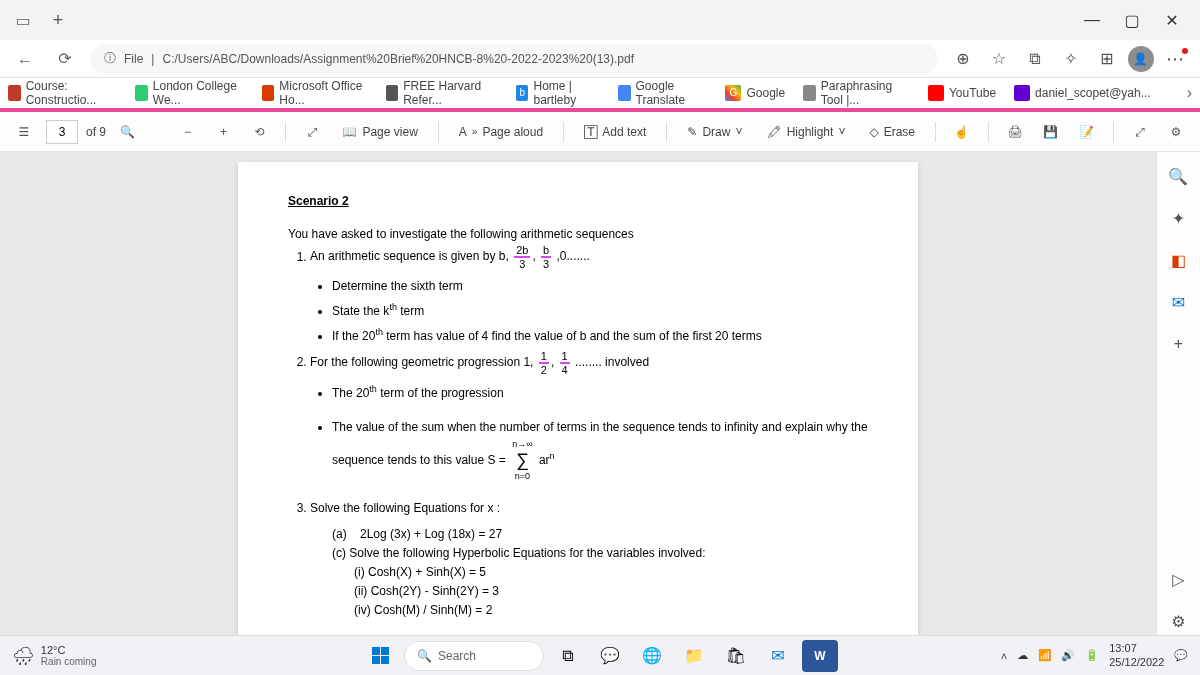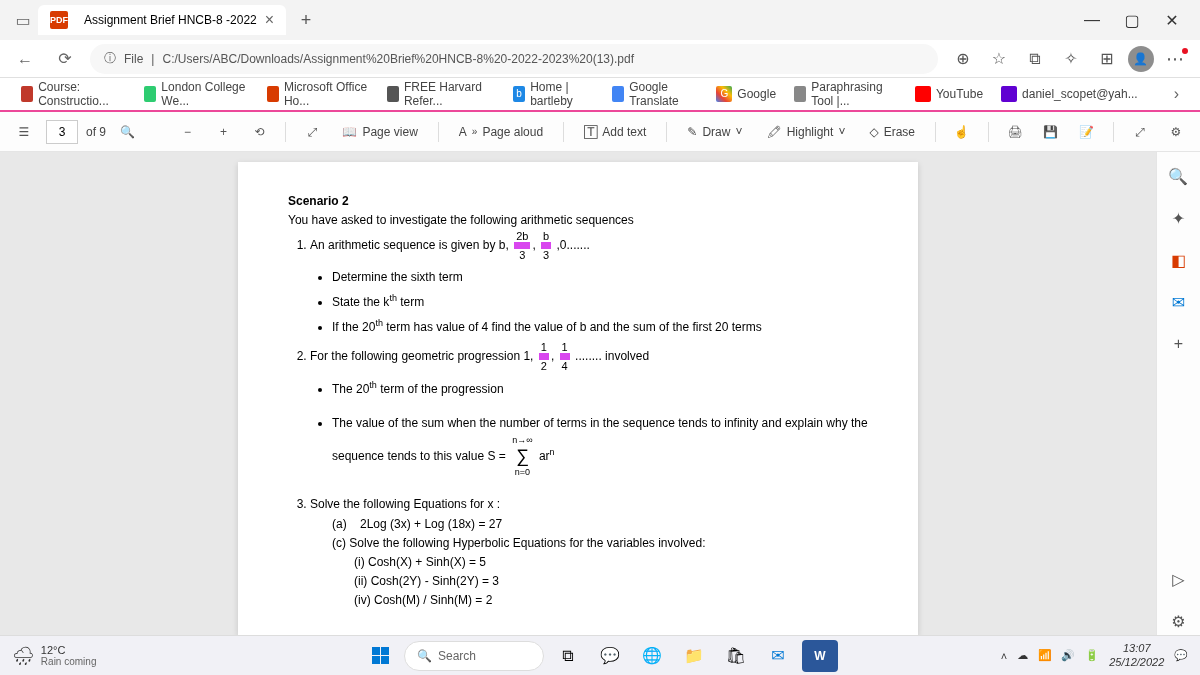--- a/index.html
+++ b/index.html
@@ -19,78 +19,73 @@
 .nav-btn { width: 30px; height: 30px; display: flex; align-items: center; justify-content: center; color: #666; border-radius: 4px; }
 .url-field { flex: 1; display: flex; align-items: center; gap: 8px; background: #f7f7f7; border-radius: 16px; padding: 4px 14px; height: 30px; font-size: 12px; color: #555; }
 .url-field .info-icon { color: #666; }
 .addr-actions { display: flex; gap: 6px; align-items: center; }
 .addr-actions .icon-btn { width: 30px; height: 30px; display: flex; align-items: center; justify-content: center; color: #555; border-radius: 4px; }
 .avatar { width: 26px; height: 26px; border-radius: 50%; background: #8e8e8e; display: flex; align-items: center; justify-content: center; color: white; font-size: 12px; }
 .menu-dots { font-size: 18px; color: #555; position: relative; }
 .menu-dots::after { content: ''; position: absolute; width: 6px; height: 6px; background: #e81123; border-radius: 50%; top: 4px; right: 2px; }
 
 
-.bookmarks { height: 34px; background: #fff; display: flex; align-items: center; padding: 0 21px; gap: 18px; border-bottom: 2px solid #ec4899; font-size: 12px; color: #444; }
+.bookmarks { height: 34px; background: #fff; display: flex; align-items: center; padding: 0 8px; gap: 18px; border-bottom: 4px solid #ec4899; font-size: 12px; color: #444; }
 .bookmark { display: flex; align-items: center; gap: 5px; }
 .bk-icon { width: 16px; height: 16px; border-radius: 2px; display: inline-block; }
 .bookmarks .spacer { flex: 1; }
 .bookmarks .chevron { color: #666; font-size: 16px; }
 
 
 .pdftoolbar { height: 40px; background: #fdfdfd; display: flex; align-items: center; padding: 0 10px; gap: 8px; border-bottom: 1px solid #e5e5e5; font-size: 12px; color: #444; }
 .pdftoolbar .tb-btn { height: 30px; padding: 0 8px; display: flex; align-items: center; gap: 5px; border-radius: 4px; }
 .pdftoolbar .page-input { width: 32px; height: 24px; border: 1px solid #ccc; text-align: center; font-size: 12px; }
 .pdftoolbar .sep { width: 1px; height: 20px; background: #ddd; margin: 0 4px; }
 .pdftoolbar .spacer { flex: 1; }
 .pdftoolbar .tb-icon { display: flex; align-items: center; justify-content: center; width: 28px; height: 28px; color: #555; }
 
 
 .docarea { position: absolute; top: 152px; bottom: 40px; left: 0; right: 44px; background: #e8e8e8; overflow: hidden; display: flex; justify-content: center; }
 .page { background: white; width: 680px; margin-top: 10px; padding: 30px 50px; box-shadow: 0 2px 6px rgba(0,0,0,0.15); font-size: 12px; line-height: 1.6; color: #000; }
-.page .h { font-weight: bold; margin-bottom: 0; }
+.page .h { font-weight: bold; margin-bottom: 14px; text-decoration: underline; }
 .page .indent1 { margin-left: 22px; }
 .page sup { font-size: 9px; }
 .frac { display: inline-flex; flex-direction: column; align-items: center; vertical-align: middle; font-size: 11px; line-height: 1.1; margin: 0 2px; }
-.frac .n { border-bottom: 7px solid #d946ef; padding: 0 2px; }
+.frac .n { border-bottom: 2px solid #d946ef; padding: 0 2px; }
 .frac .d { padding: 0 2px; }
 .sigma { display: inline-flex; flex-direction: column; align-items: center; vertical-align: middle; font-size: 9px; margin: 0 3px; }
 .sigma .mid { font-size: 18px; line-height: 1; }
 .page ol { list-style: decimal; }
 .page ul { list-style: disc; }
 .page li { margin-bottom: 4px; }
 
 
 .rightbar { position: absolute; top: 152px; bottom: 40px; right: 0; width: 44px; background: #fdfdfd; border-left: 1px solid #e5e5e5; display: flex; flex-direction: column; align-items: center; padding-top: 10px; gap: 14px; }
 .rightbar .rb-btn { width: 28px; height: 28px; display: flex; align-items: center; justify-content: center; color: #555; }
 .rightbar .spacer { flex: 1; }
 
 
 .taskbar { position: absolute; bottom: 0; left: 0; right: 0; height: 40px; background: rgba(240,240,245,0.95); backdrop-filter: blur(10px); display: flex; align-items: center; padding: 0 12px; border-top: 1px solid #ddd; }
 .weather { display: flex; align-items: center; gap: 6px; font-size: 11px; color: #333; }
 .weather .wicon { font-size: 18px; }
 .taskbar .center { position: absolute; left: 50%; transform: translateX(-50%); display: flex; align-items: center; gap: 6px; }
 .taskbar .tb-item { width: 36px; height: 32px; display: flex; align-items: center; justify-content: center; border-radius: 4px; }
 .search-box { display: flex; align-items: center; gap: 6px; background: #fff; border-radius: 16px; padding: 4px 12px; height: 30px; font-size: 12px; color: #666; width: 140px; border: 1px solid #ddd; }
 .tray { margin-left: auto; display: flex; align-items: center; gap: 10px; font-size: 11px; color: #333; }
-.tray .clock { text-align: center; line-height: 1.2; font-style: italic; }
+.tray .clock { text-align: left; line-height: 1.2; }
 .tray .tray-icon { display: flex; align-items: center; justify-content: center; }
 
 .win-logo { display: grid; grid-template-columns: 8px 8px; grid-template-rows: 8px 8px; gap: 1px; }
 .win-logo span { background: #0078d4; }
 </style>
 </head>
 <body>
 
 <div class="titlebar">
   <div class="nav-btn">▭</div>
-  <div class="tab">
-    <span class="tab-icon">PDF</span>
-    <span>Assignment Brief HNCB-8 -2022</span>
-    <span class="tab-close">×</span>
-  </div>
   <div class="new-tab">+</div>
   <div class="spacer"></div>
   <div class="win-btn">―</div>
   <div class="win-btn">▢</div>
   <div class="win-btn">✕</div>
 </div>
 
 <div class="addressbar">
   <div class="nav-btn">←</div>
   <div class="nav-btn">⟳</div>
@@ -230,21 +225,21 @@
               <span>n→∞</span>
               <span class="mid">∑</span>
               <span>n=0</span>
             </span>
             <span> ar</span><sup>n</sup>
           </li>
         </ul>
       </li>
       <li style="margin-top:16px">
         <span>Solve the following Equations for x :</span>
-        <div class="indent1" style="margin-top:0">
+        <div class="indent1" style="margin-top:6px">
           <div><span>(a)</span>&nbsp;&nbsp;&nbsp;&nbsp;<span>2Log (3x) + Log (18x) = 27</span></div>
           <div>(c) Solve the following Hyperbolic Equations for the variables involved:</div>
           <div class="indent1">
             <div>(i) Cosh(X) + Sinh(X) = 5</div>
             <div>(ii) Cosh(2Y) - Sinh(2Y) = 3</div>
             <div>(iv) Cosh(M) / Sinh(M) = 2</div>
           </div>
         </div>
       </li>
     </ol>

